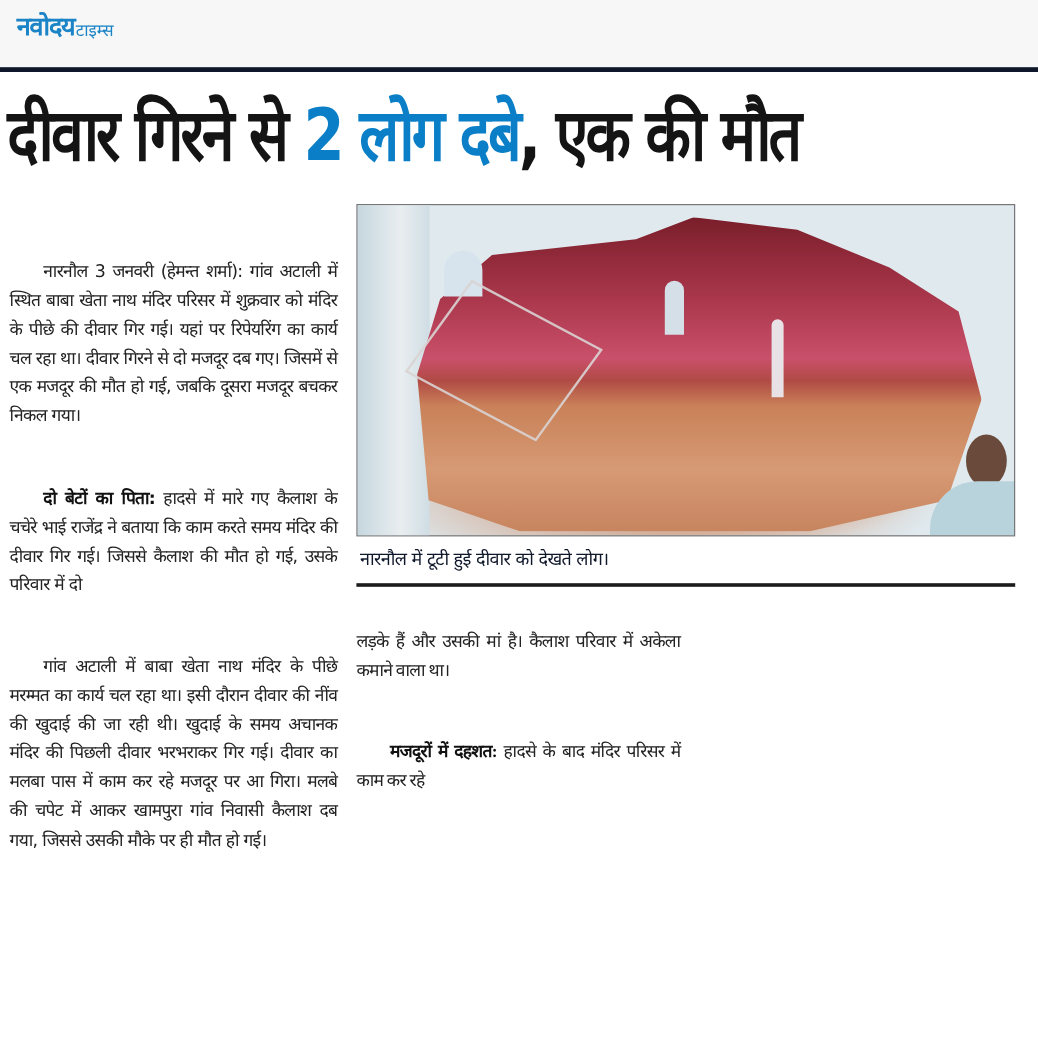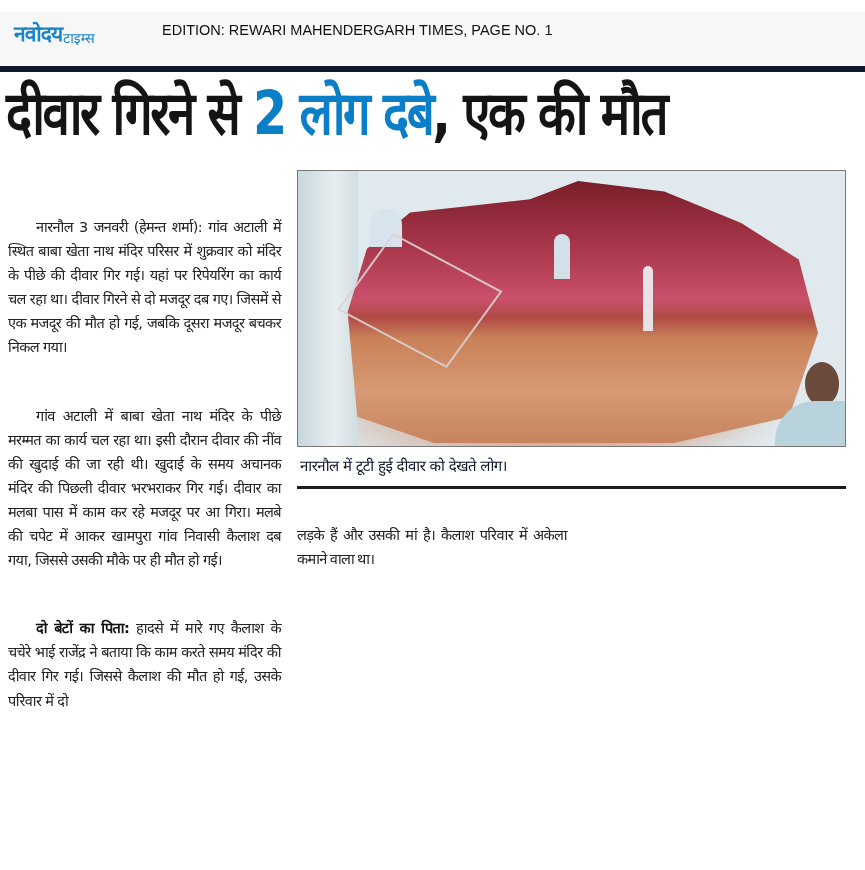--- a/index.html
+++ b/index.html
@@ -1,19 +1,19 @@
 <!DOCTYPE html>
 <html><head>
 <meta charset="utf-8">
 <style>
   html, body { margin:0; padding:0; }
   body { width:865px; height:870px; background:#ffffff; position:relative; overflow:hidden;
          font-family:"DejaVu Sans","Liberation Sans",sans-serif; color:#1e1e1e; }
-  .masthead { position:absolute; left:0; top:12px; width:865px; height:60px; background:#f7f7f7;
-              border-bottom:6px solid #0f172a; box-sizing:border-box; }
+  .masthead { position:absolute; left:0; top:0; width:865px; height:60px; background:#f7f7f7;
+              border-bottom:4px solid #0f172a; box-sizing:border-box; }
   .logo { position:absolute; left:14px; top:9px; height:24px; display:flex; align-items:flex-end; }
   .logo-main { font-family:"DejaVu Sans",sans-serif; font-weight:bold; font-size:21px; color:#1a84c6; line-height:22px; letter-spacing:-1px; }
   .logo-sub { font-family:"DejaVu Sans",sans-serif; font-size:14px; color:#1a84c6; margin-left:1px; line-height:14px; }
   .meta { position:absolute; left:162px; top:8px; font-family:"Liberation Sans",sans-serif; font-size:14.5px; color:#111; line-height:20px; }
   .headline { position:absolute; left:6px; top:72px; width:855px; height:82px; white-space:nowrap;
               font-family:"DejaVu Sans",sans-serif; font-weight:bold; font-size:60px; line-height:82px;
               letter-spacing:-3px; color:#141414; transform:scaleX(0.82); transform-origin:left top; }
   .headline .hl-accent { color:#0a7fc8; }
   .col { position:absolute; font-family:"DejaVu Sans",sans-serif; font-size:14.5px; line-height:24.1px;
          color:#222; text-align:justify; letter-spacing:-0.6px; }
@@ -45,43 +45,43 @@
 </style>
 </head>
 <body>
 
 <div class="masthead">
   <div class="logo">
     <span class="logo-main">नवोदय</span>
     <span class="logo-sub">टाइम्स</span>
   </div>
   <div class="meta">
-    <div>EDITION: REWARI MAHENDERGARH TIMES, PAGE NO. 1</div>
   </div>
 </div>
 
 <div class="headline"><span>दीवार गिरने से </span><span class="hl-accent">2 लोग दबे</span><span>, एक की मौत</span></div>
 
 <div class="col" style="left:8px; top:171px; width:273px;">
   <p class="indent">नारनौल 3 जनवरी (हेमन्त शर्मा): गांव अटाली में स्थित बाबा खेता नाथ मंदिर परिसर में शुक्रवार को मंदिर के पीछे की दीवार गिर गई। यहां पर रिपेयरिंग का कार्य चल रहा था। दीवार गिरने से दो मजदूर दब गए। जिसमें से एक मजदूर की मौत हो गई, जबकि दूसरा मजदूर बचकर निकल गया।</p>
+  <p class="indent"><b>दो बेटों का पिता:</b><span> हादसे में मारे गए कैलाश के चचेरे भाई राजेंद्र ने बताया कि काम करते समय मंदिर की दीवार गिर गई। जिससे कैलाश की मौत हो गई, उसके परिवार में दो</span></p>
   <p class="indent">गांव अटाली में बाबा खेता नाथ मंदिर के पीछे मरम्मत का कार्य चल रहा था। इसी दौरान दीवार की नींव की खुदाई की जा रही थी। खुदाई के समय अचानक मंदिर की पिछली दीवार भरभराकर गिर गई। दीवार का मलबा पास में काम कर रहे मजदूर पर आ गिरा। मलबे की चपेट में आकर खामपुरा गांव निवासी कैलाश दब गया, जिससे उसकी मौके पर ही मौत हो गई।</p>
-  <p class="indent"><b>दो बेटों का पिता:</b><span> हादसे में मारे गए कैलाश के चचेरे भाई राजेंद्र ने बताया कि काम करते समय मंदिर की दीवार गिर गई। जिससे कैलाश की मौत हो गई, उसके परिवार में दो</span></p>
 </div>
 
 <div class="photo">
   <div class="wall-left"></div>
   <div class="hole"></div>
   <div class="window1"></div>
   <div class="window2"></div>
   <div class="window3"></div>
   <div class="frame"></div>
   <div class="head"></div>
   <div class="person"></div>
 </div>
 <div class="caption">नारनौल में टूटी हुई दीवार को देखते लोग।</div>
 <div class="rule"></div>
 
 <div class="col" style="left:297px; top:523px; width:270px;font-family:Liberation Serif, serif;">
   <p>लड़के हैं और उसकी मां है। कैलाश परिवार में अकेला कमाने वाला था।</p>
+  <p class="indent"><b>मजदूरों में दहशत:</b><span> हादसे के बाद मंदिर परिसर में काम कर रहे</span></p>
 </div>
 
 <div class="col" style="left:586px; top:494px; width:260px;">
 </div>
 
 </body></html>

